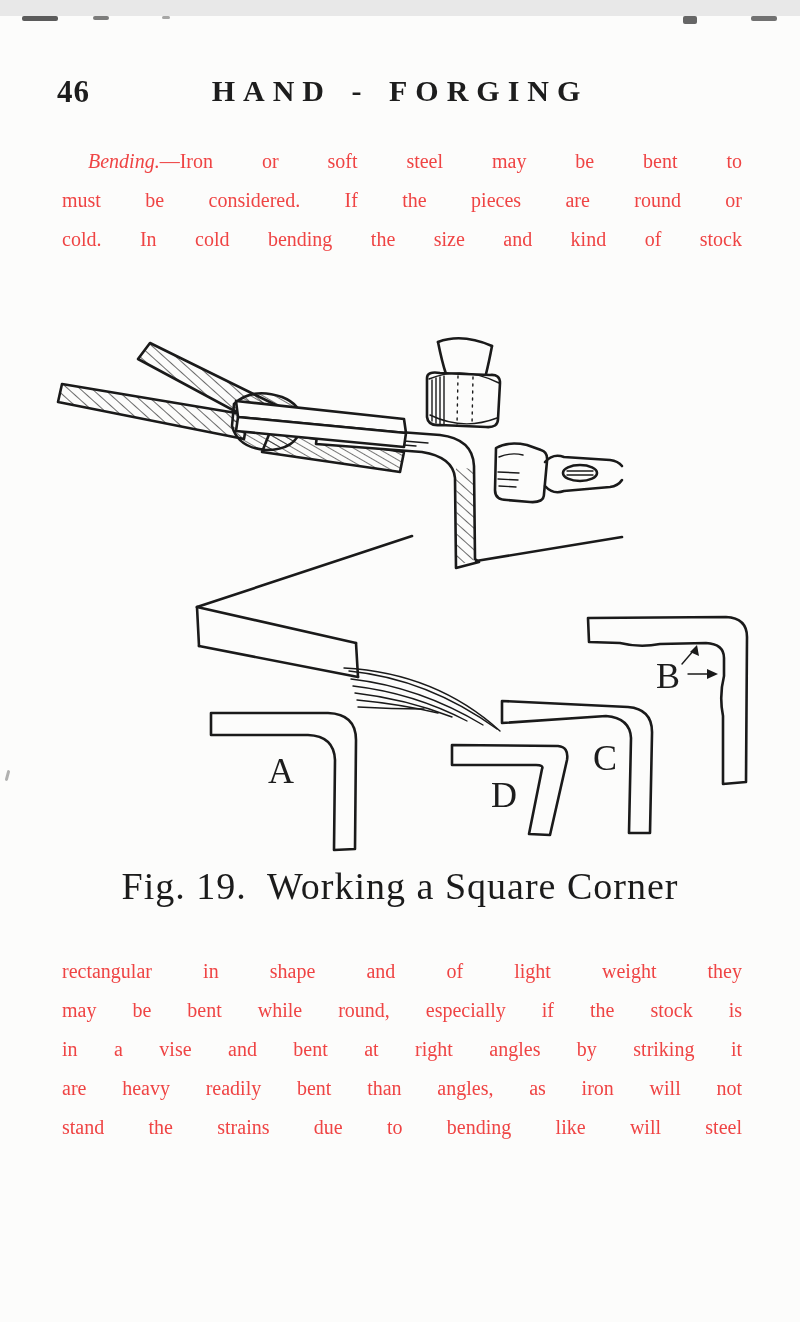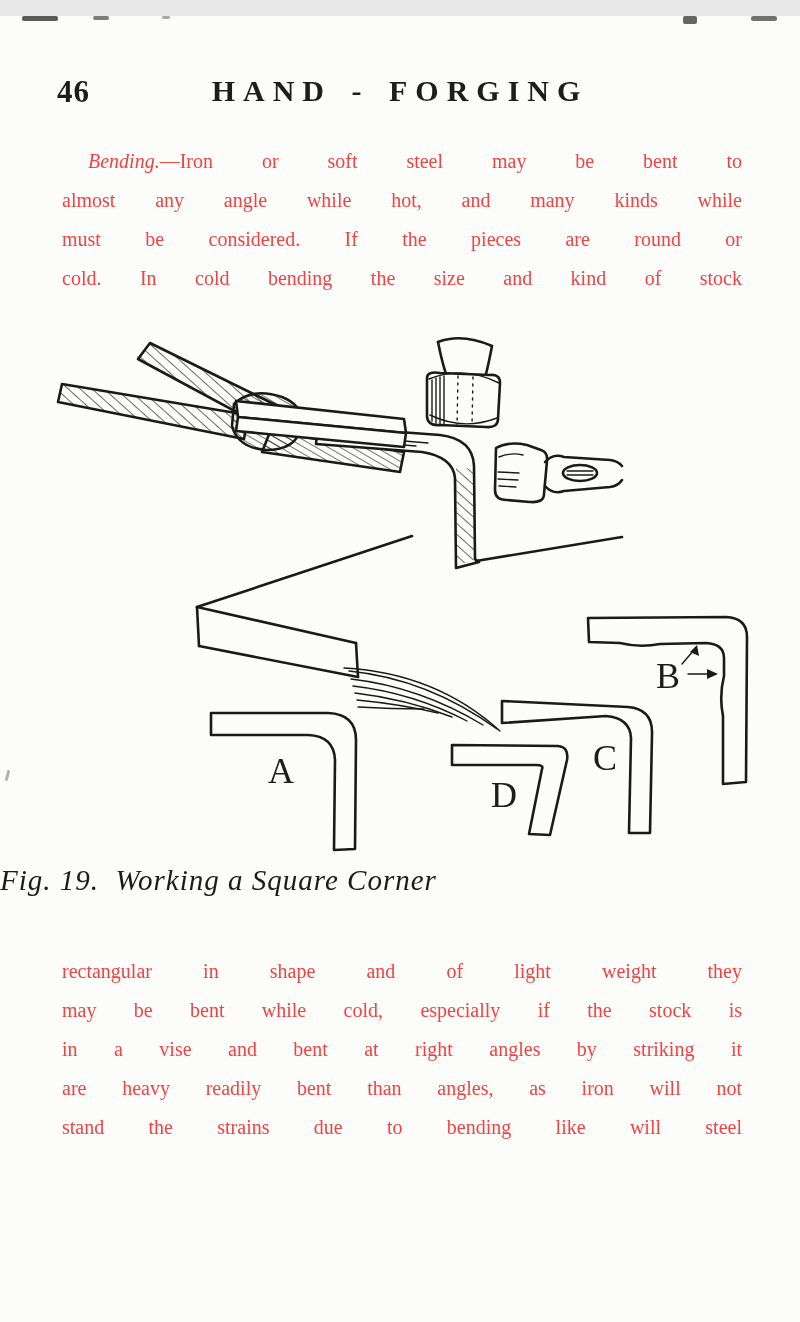--- a/index.html
+++ b/index.html
@@ -23,22 +23,22 @@
   }
   .para1{top:126px;}
   .para2{top:936px;}
   .tline{
     text-align:justify;text-align-last:justify;white-space:normal;
     height:39px;overflow:visible;
   }
   .indent{padding-left:26px;}
   .lead-italic{font-style:italic;}
   .caption{
-    position:absolute;left:0;top:848px;width:100%;
-    font-size:29px;font-style:italic;white-space:pre;letter-spacing:1px;
+    position:absolute;left:0;top:848px;width:100%;text-align:center;
+    font-size:38px;white-space:pre;letter-spacing:1px;
     color:#1b1b1b;
   }
   .figwrap{position:absolute;left:55px;top:315px;width:700px;height:535px;}
   svg{display:block;}
   .ol{fill:none;stroke:#1a1a1a;stroke-width:2.6;stroke-linecap:round;stroke-linejoin:round;}
   .olw{fill:#fcfcfb;stroke:#1a1a1a;stroke-width:2.6;stroke-linecap:round;stroke-linejoin:round;}
   .thin{fill:none;stroke:#1a1a1a;stroke-width:1.4;stroke-linecap:round;}
   .figlabel{font-family:"Liberation Serif",serif;font-size:36px;fill:#1d1d1d;}
 </style>
 </head>
@@ -53,21 +53,20 @@
   <div class="scanmark" style="left:751px;top:0;width:26px;height:5px;opacity:.65"></div>
   <div class="scanmark" style="left:6px;top:754px;width:3px;height:11px;opacity:.35;transform:rotate(15deg)"></div>
 
   <div class="pagenum">46</div>
   <div class="runhead">HAND - FORGING</div>
 
   <div class="bodytext para1">
     <div class="tline indent">
       <span class="lead-italic">Bending.</span><span>—Iron or soft steel may be bent to</span>
     </div>
-    <div class="tline">almost any angle while hot, and many kinds while</div>
     <div class="tline">must be considered.  If the pieces are round or</div>
     <div class="tline">cold.  In cold bending the size and kind of stock</div>
   </div>
 
   <div class="figwrap">
     <svg width="700" height="535" viewBox="55 315 700 535" xmlns="http://www.w3.org/2000/svg">
       <defs>
         <pattern id="h2" width="8" height="8" patternUnits="userSpaceOnUse" patternTransform="rotate(-48)">
           <line x1="0" y1="0" x2="0" y2="8" stroke="#1a1a1a" stroke-width="1.3"></line>
         </pattern>
@@ -172,19 +171,19 @@
         <path class="olw" d="M452,729 L558,730 Q569,731 567,744 L550,819 L529,818 L542,753 Q544,749 536,749 L452,749 Z"></path>
         <text class="figlabel" x="491" y="791">D</text>
       </g>
     </svg>
   </div>
 
   <div class="caption">Fig. 19.  Working a Square Corner</div>
 
   <div class="bodytext para2">
     <div class="tline">rectangular in shape and of light weight they</div>
-    <div class="tline">may be bent while cold, especially if the stock is</div>
+    <div class="tline">may be bent while round, especially if the stock is</div>
     <div class="tline">in a vise and bent at right angles by striking it</div>
     <div class="tline">are heavy readily bent than angles, as iron will not</div>
     <div class="tline">stand the strains due to bending like will steel</div>
   </div>
 
 </div>
 
 </body></html>

